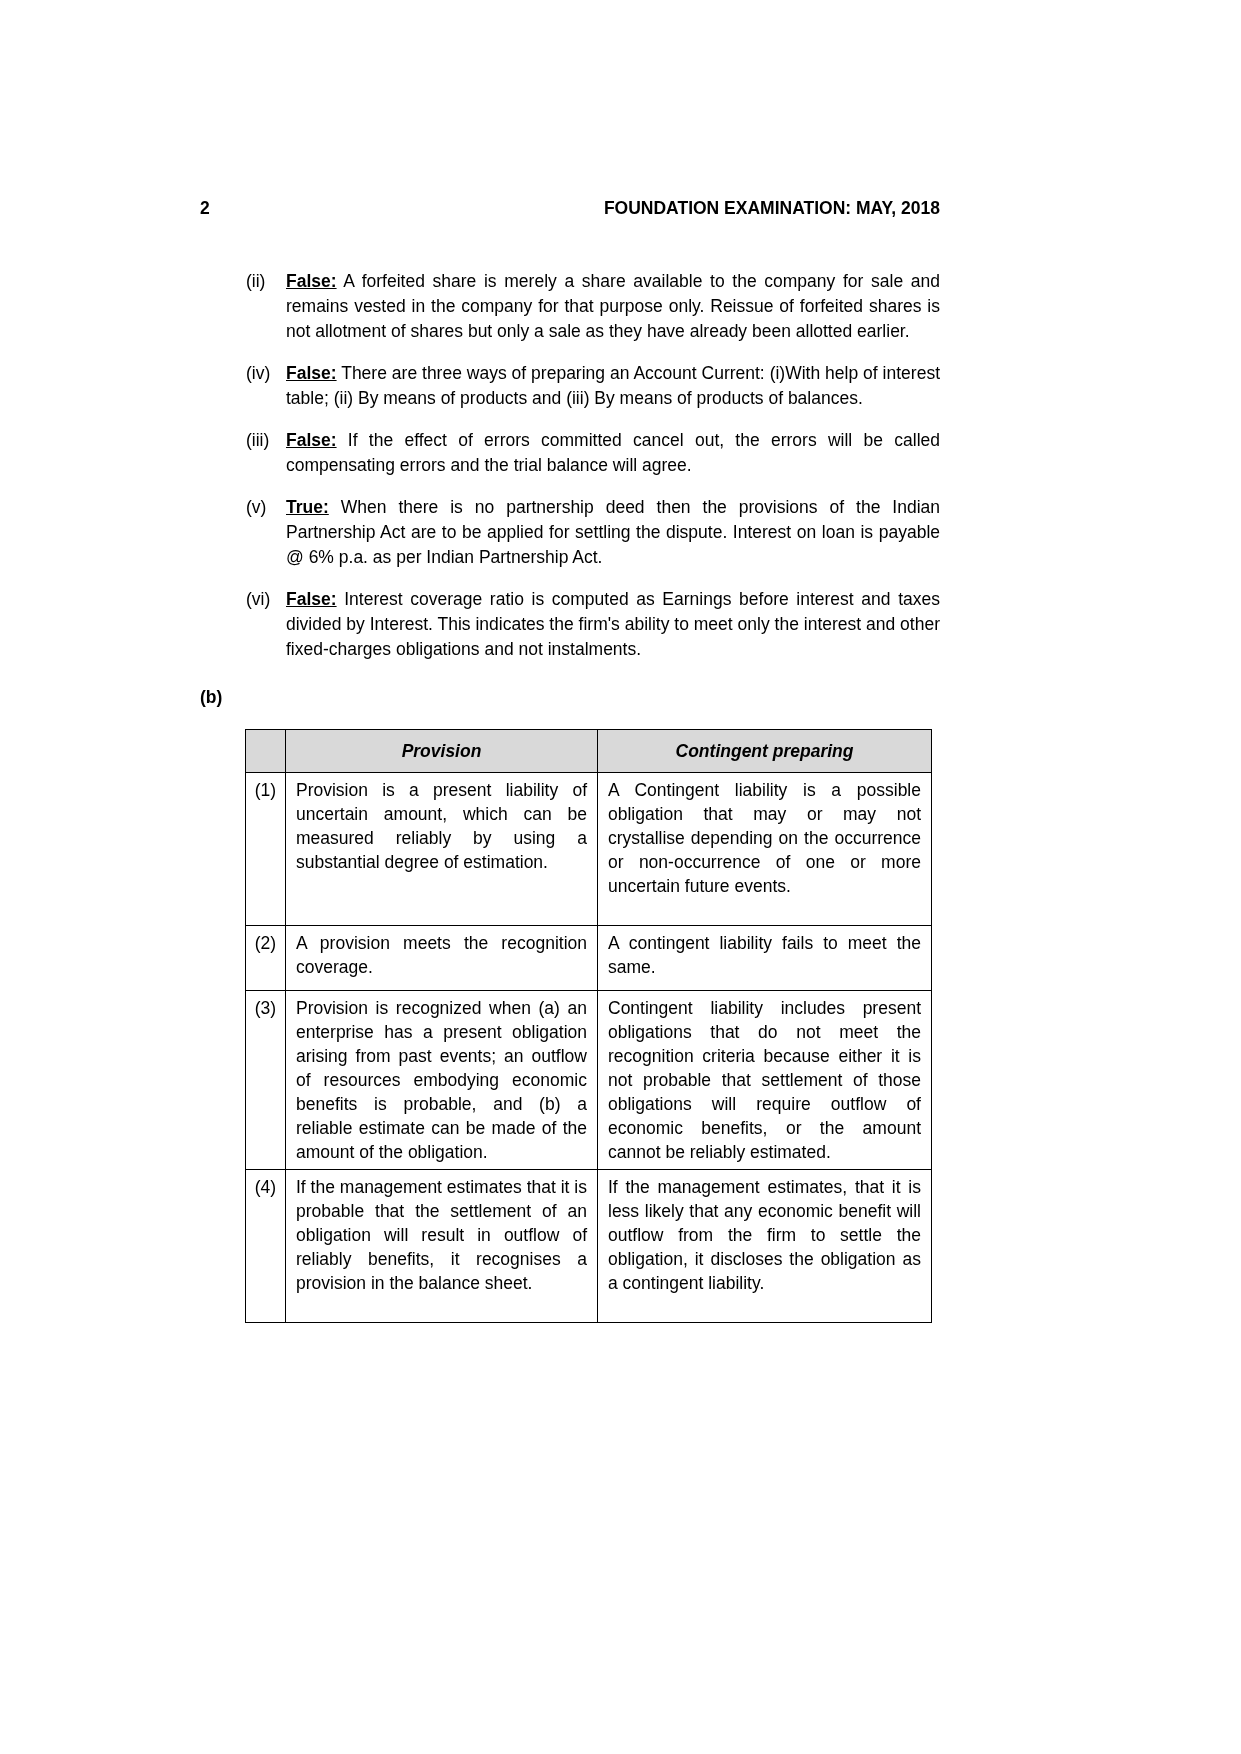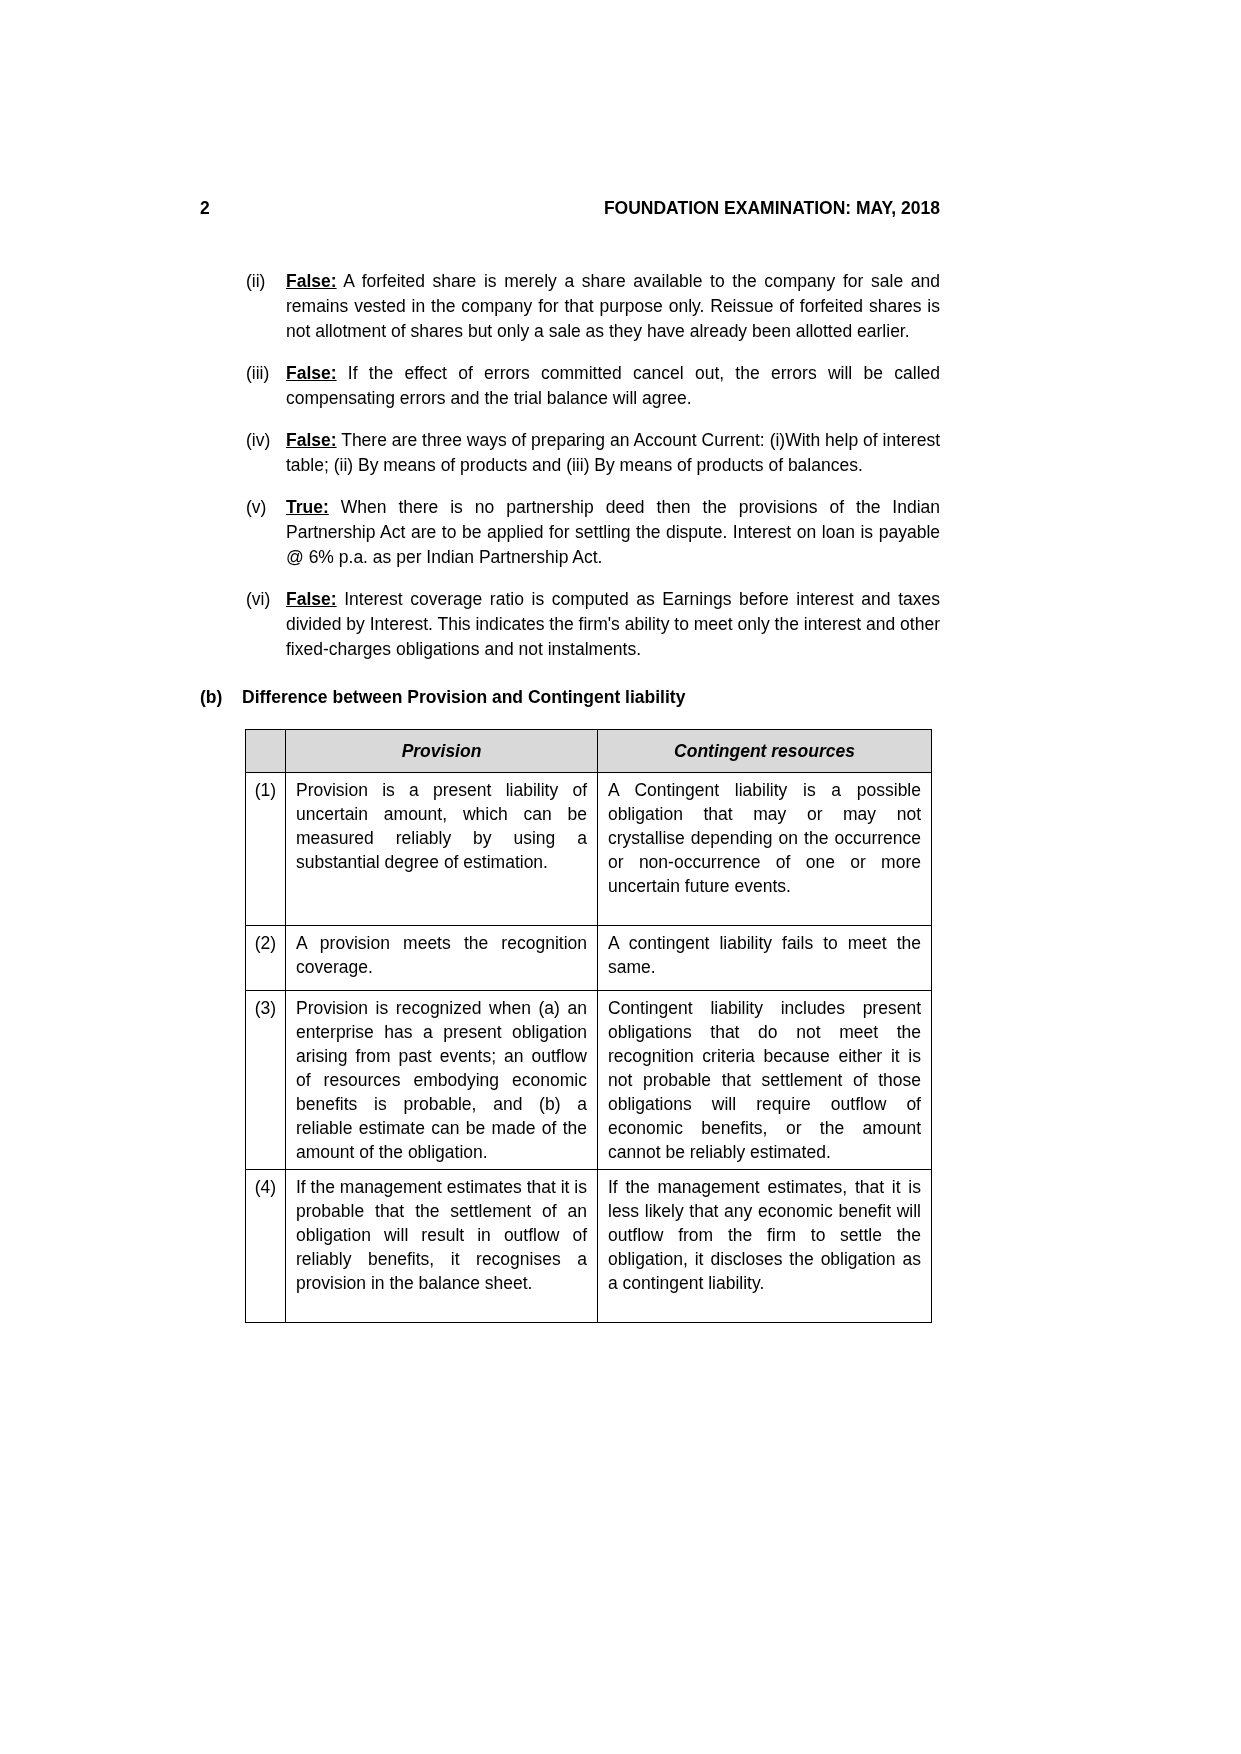--- a/index.html
+++ b/index.html
@@ -99,55 +99,54 @@
   </div>
 
   <div class="content">
 
     <div class="answer">
       <span class="answer-label">(ii)</span>
       <p class="answer-text"><strong class="verdict">False:</strong> <span>A forfeited share is merely a share available to the company for sale and remains vested in the company for that purpose only. Reissue of forfeited shares is not allotment of shares but only a sale as they have already been allotted earlier.</span></p>
     </div>
 
     <div class="answer">
-      <span class="answer-label">(iii)</span>
-      <p class="answer-text"><strong class="verdict">False:</strong> <span>If the effect of errors committed cancel out, the errors will be called compensating errors and the trial balance will agree.</span></p>
+      <span class="answer-label">(iv)</span>
+      <p class="answer-text"><strong class="verdict">False:</strong> <span>There are three ways of preparing an Account Current: (i)With help of interest table; (ii) By means of products and (iii) By means of products of balances.</span></p>
     </div>
 
     <div class="answer">
-      <span class="answer-label">(iv)</span>
-      <p class="answer-text"><strong class="verdict">False:</strong> <span>There are three ways of preparing an Account Current: (i)With help of interest table; (ii) By means of products and (iii) By means of products of balances.</span></p>
+      <span class="answer-label">(iii)</span>
+      <p class="answer-text"><strong class="verdict">False:</strong> <span>If the effect of errors committed cancel out, the errors will be called compensating errors and the trial balance will agree.</span></p>
     </div>
 
     <div class="answer">
       <span class="answer-label">(v)</span>
       <p class="answer-text"><strong class="verdict">True:</strong> <span>When there is no partnership deed then the provisions of the Indian Partnership Act are to be applied for settling the dispute.  Interest on loan is payable @ 6% p.a. as per Indian Partnership Act.</span></p>
     </div>
 
     <div class="answer">
       <span class="answer-label">(vi)</span>
       <p class="answer-text"><strong class="verdict">False:</strong> <span>Interest coverage ratio is computed as Earnings before interest and taxes divided by Interest. This indicates the firm's ability to meet only the interest and other fixed-charges obligations and not instalments.</span></p>
     </div>
 
     <div class="section-head">
       <span class="section-label">(b)</span>
-      <span>Difference between Provision and Contingent liability</span>
     </div>
 
     <table class="diff-table">
       <colgroup>
         <col style="width:40px">
         <col style="width:312px">
         <col style="width:334px">
       </colgroup>
       <thead>
         <tr>
           <th></th>
           <th>Provision</th>
-          <th>Contingent resources</th>
+          <th>Contingent preparing</th>
         </tr>
       </thead>
       <tbody>
         <tr class="r1">
           <td class="num-cell">(1)</td>
           <td>Provision is a present liability of uncertain amount, which can be measured reliably by using a substantial degree of estimation.</td>
           <td>A Contingent liability is a possible obligation that may or may not crystallise depending on the occurrence or non-occurrence of one or more uncertain future events.</td>
         </tr>
         <tr class="r2">
           <td class="num-cell">(2)</td>

